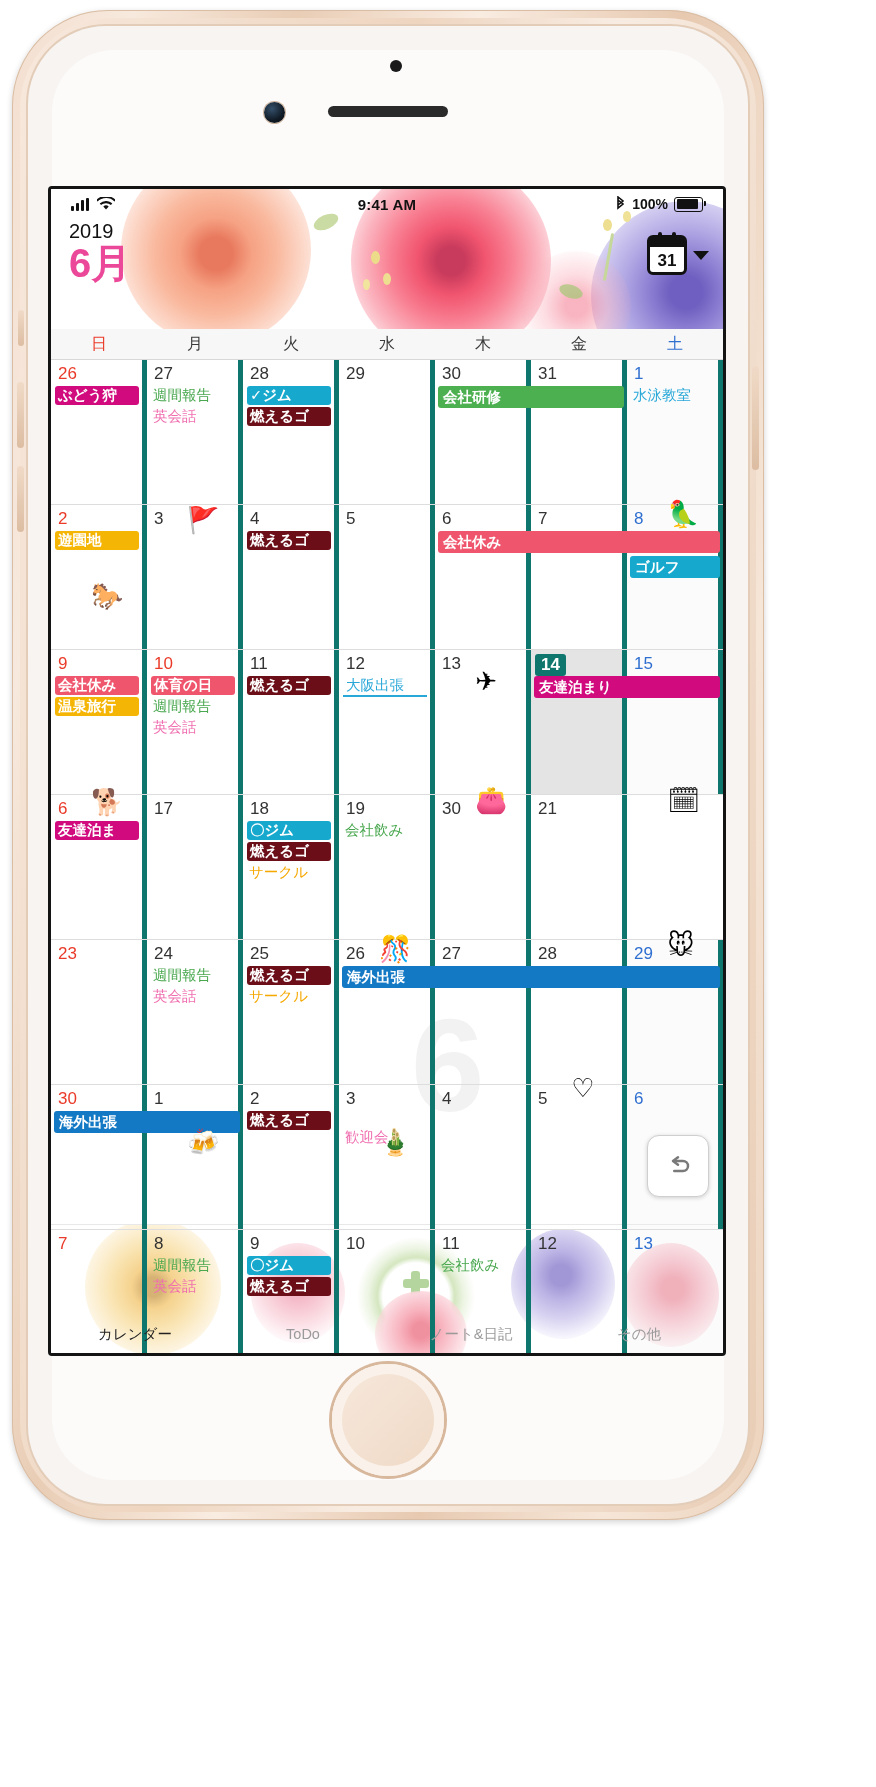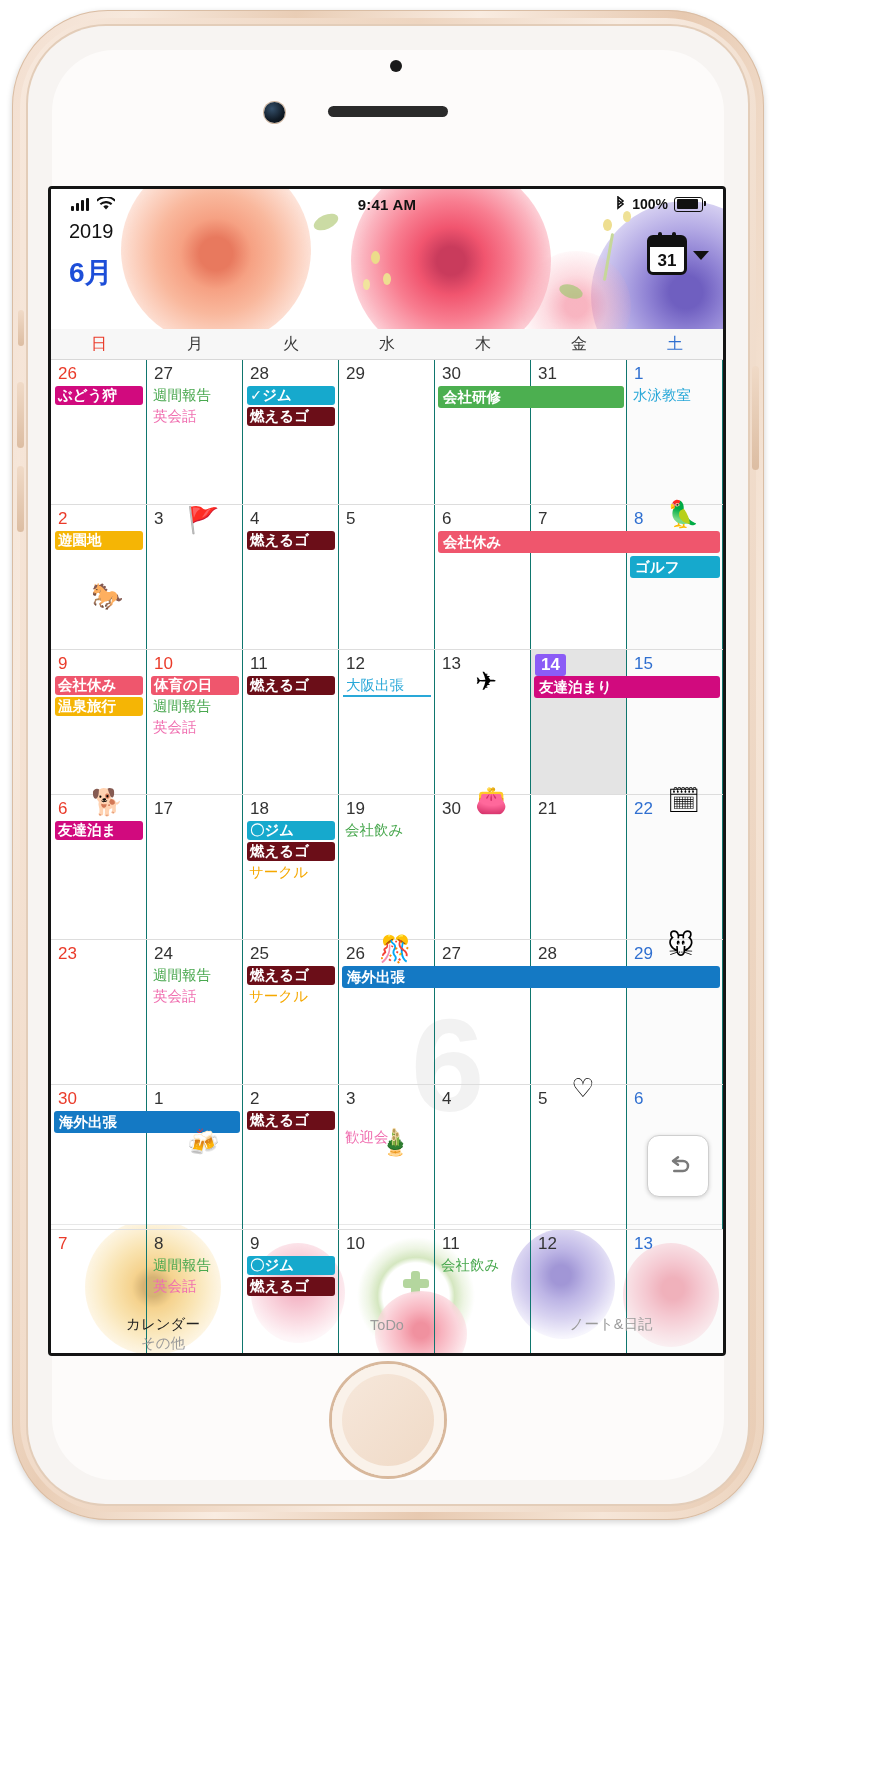--- a/index.html
+++ b/index.html
@@ -50,21 +50,21 @@
   .sb-center{position:absolute;left:0;right:0;text-align:center;font-size:15px;font-weight:bold;letter-spacing:.2px;}
   .sb-right{margin-left:auto;display:flex;align-items:center;gap:6px;font-size:14px;font-weight:bold;z-index:7;}
   .bars{display:flex;align-items:flex-end;gap:2px;height:13px;}
   .bars i{width:3px;background:#111;border-radius:1px;display:block;}
   .battery{width:27px;height:13px;border:1.6px solid #111;border-radius:3px;position:relative;}
   .battery::after{content:"";position:absolute;right:-4px;top:3.5px;width:2px;height:5px;background:#111;border-radius:0 1px 1px 0;}
   .battery i{position:absolute;left:1.5px;top:1.5px;bottom:1.5px;width:21px;background:#111;border-radius:1px;display:block;}
 
   .ym{position:absolute;left:18px;top:32px;z-index:6;line-height:1;}
   .ym .y{font-size:20px;color:#111;font-weight:500;}
-  .ym .m{font-size:28px;color:#1d4ed8;font-weight:bold;margin-top:18px;}
+  .ym .m{font-size:40px;color:#ec4899;font-weight:bold;margin-top:2px;}
 
   .hdr-right{position:absolute;right:14px;top:46px;z-index:6;display:flex;align-items:center;gap:6px;}
   .calicon{width:40px;height:40px;border:3px solid #111;border-radius:6px;position:relative;background:#fff;
            display:flex;align-items:flex-end;justify-content:center;box-sizing:border-box;}
   .calicon .top{position:absolute;left:0;right:0;top:0;height:9px;background:#111;}
   .calicon .ring{position:absolute;top:-6px;width:4px;height:8px;background:#111;border-radius:2px;}
   .calicon .r1{left:8px;} .calicon .r2{right:8px;}
   .calicon span{font-size:17px;font-weight:bold;color:#111;line-height:1;padding-bottom:3px;}
   .chev{width:0;height:0;border-left:8px solid transparent;border-right:8px solid transparent;border-top:9px solid #111;}
 
@@ -73,30 +73,30 @@
   .dow div{display:flex;align-items:center;justify-content:center;font-size:16px;}
   .dow .sun{color:#ea3b2a;}
   .dow .sat{color:#2f6fd0;}
   .dow .wd{color:#3a3a3a;}
 
   
   .grid{position:relative;height:900px;}
   .watermark{position:absolute;left:360px;top:640px;font-size:132px;color:#ececec;font-weight:bold;z-index:0;
              line-height:1;user-select:none;}
   .week{display:grid;grid-template-columns:repeat(7,1fr);height:144px;border-bottom:1px solid #ddd;position:relative;z-index:1;}
-  .cell{position:relative;border-right:1px solid #0f766e;box-sizing:border-box;padding:4px 3px 0 4px;overflow:hidden;
+  .cell{position:relative;border-right:5px solid #0f766e;box-sizing:border-box;padding:4px 3px 0 4px;overflow:hidden;
         background:rgba(255,255,255,.35);}
   .cell.sat{background:rgba(248,248,248,.5);}
   .cell.today{background:#e4e4e4;}
   .cell:last-child{border-right:none;}
   .dnum{font-size:17px;color:#333;line-height:1.05;display:inline-block;padding:1px 3px;}
   .dnum.sun{color:#ea3b2a;}
   .dnum.sat{color:#2f6fd0;}
   .dnum.hol{color:#ea3b2a;}
-  .dnum.todaybadge{background:#8b5cf6;color:#fff;border-radius:3px;padding:2px 6px;font-weight:bold;}
+  .dnum.todaybadge{background:#0f766e;color:#fff;border-radius:3px;padding:2px 6px;font-weight:bold;}
 
   .ev{font-size:14.5px;line-height:1.18;margin-top:2px;border-radius:3px;padding:1px 3px;white-space:nowrap;
       overflow:hidden;position:relative;}
   .ev.bar{color:#fff;font-weight:bold;}
   .ev.plain{padding-left:2px;}
   .ev.underline{border-bottom:2px solid #29a8d8;color:#29a8d8;border-radius:0;}
 
   
   .span{position:absolute;height:22px;line-height:22px;border-radius:3px;color:#fff;font-weight:bold;font-size:14.5px;
         padding-left:5px;box-sizing:border-box;z-index:3;white-space:nowrap;overflow:hidden;}
@@ -106,21 +106,21 @@
 
   
   .fab{position:absolute;right:14px;bottom:156px;width:60px;height:60px;border-radius:12px;background:#fff;
        border:1px solid #cfcfcf;box-shadow:0 1px 4px rgba(0,0,0,.18);display:flex;align-items:center;justify-content:center;
        z-index:9;}
   .fab svg{width:30px;height:30px;}
 
   
   .tabbar{position:absolute;left:0;right:0;bottom:0;height:128px;overflow:hidden;background:#fff;
           border-top:1px solid #dcdcdc;}
-  .tabs{position:absolute;left:0;right:0;bottom:0;height:38px;display:grid;grid-template-columns:repeat(3,1fr);z-index:5;}
+  .tabs{position:absolute;left:0;right:0;bottom:0;height:38px;display:grid;grid-template-columns:repeat(4,1fr);z-index:5;}
   .tabs div{display:flex;align-items:center;justify-content:center;font-size:14.5px;}
   .tab-active{color:#222;}
   .tab-idle{color:#9a9a9a;}
 </style>
 </head>
 <body>
 
 <div class="stage">
   <div class="phone">
     <div class="phone-inner"></div>
@@ -243,21 +243,20 @@
           <div class="span" style="background: rgb(209, 10, 126); left: 483px; width: 186px; top: 26px;">友達泊まり</div>
           <div class="sticker" style="left: 424.32px; top: 18px;">✈</div>
         </div>
         <div class="week">
           <div class="cell"><div class="dnum sun">6</div><div class="ev bar" style="background: rgb(209, 10, 126);">友達泊ま</div></div>
           <div class="cell"><div class="dnum">17</div></div>
           <div class="cell"><div class="dnum">18</div><div class="ev bar" style="background: rgb(22, 169, 205);">〇ジム</div><div class="ev bar" style="background: rgb(107, 14, 24);">燃えるゴ</div><div class="ev plain" style="color: rgb(245, 168, 0);">サークル</div></div>
           <div class="cell"><div class="dnum">19</div><div class="ev plain" style="color: rgb(73, 168, 79);">会社飲み</div></div>
           <div class="cell"><div class="dnum">30</div></div>
           <div class="cell"><div class="dnum">21</div></div>
-          <div class="cell sat"><div class="dnum sat">22</div></div>
           <div class="sticker" style="left: 40.32px; top: -6px;">🐕</div>
           <div class="sticker" style="left: 424.32px; top: -8px;">👛</div>
           <div class="sticker" style="left: 616.32px; top: -8px;">🗓</div>
         </div>
         <div class="week">
           <div class="cell"><div class="dnum sun">23</div></div>
           <div class="cell"><div class="dnum">24</div><div class="ev plain" style="color: rgb(73, 168, 79);">週間報告</div><div class="ev plain" style="color: rgb(240, 111, 176);">英会話</div></div>
           <div class="cell"><div class="dnum">25</div><div class="ev bar" style="background: rgb(107, 14, 24);">燃えるゴ</div><div class="ev plain" style="color: rgb(245, 168, 0);">サークル</div></div>
           <div class="cell"><div class="dnum">26</div></div>
           <div class="cell"><div class="dnum">27</div></div>

